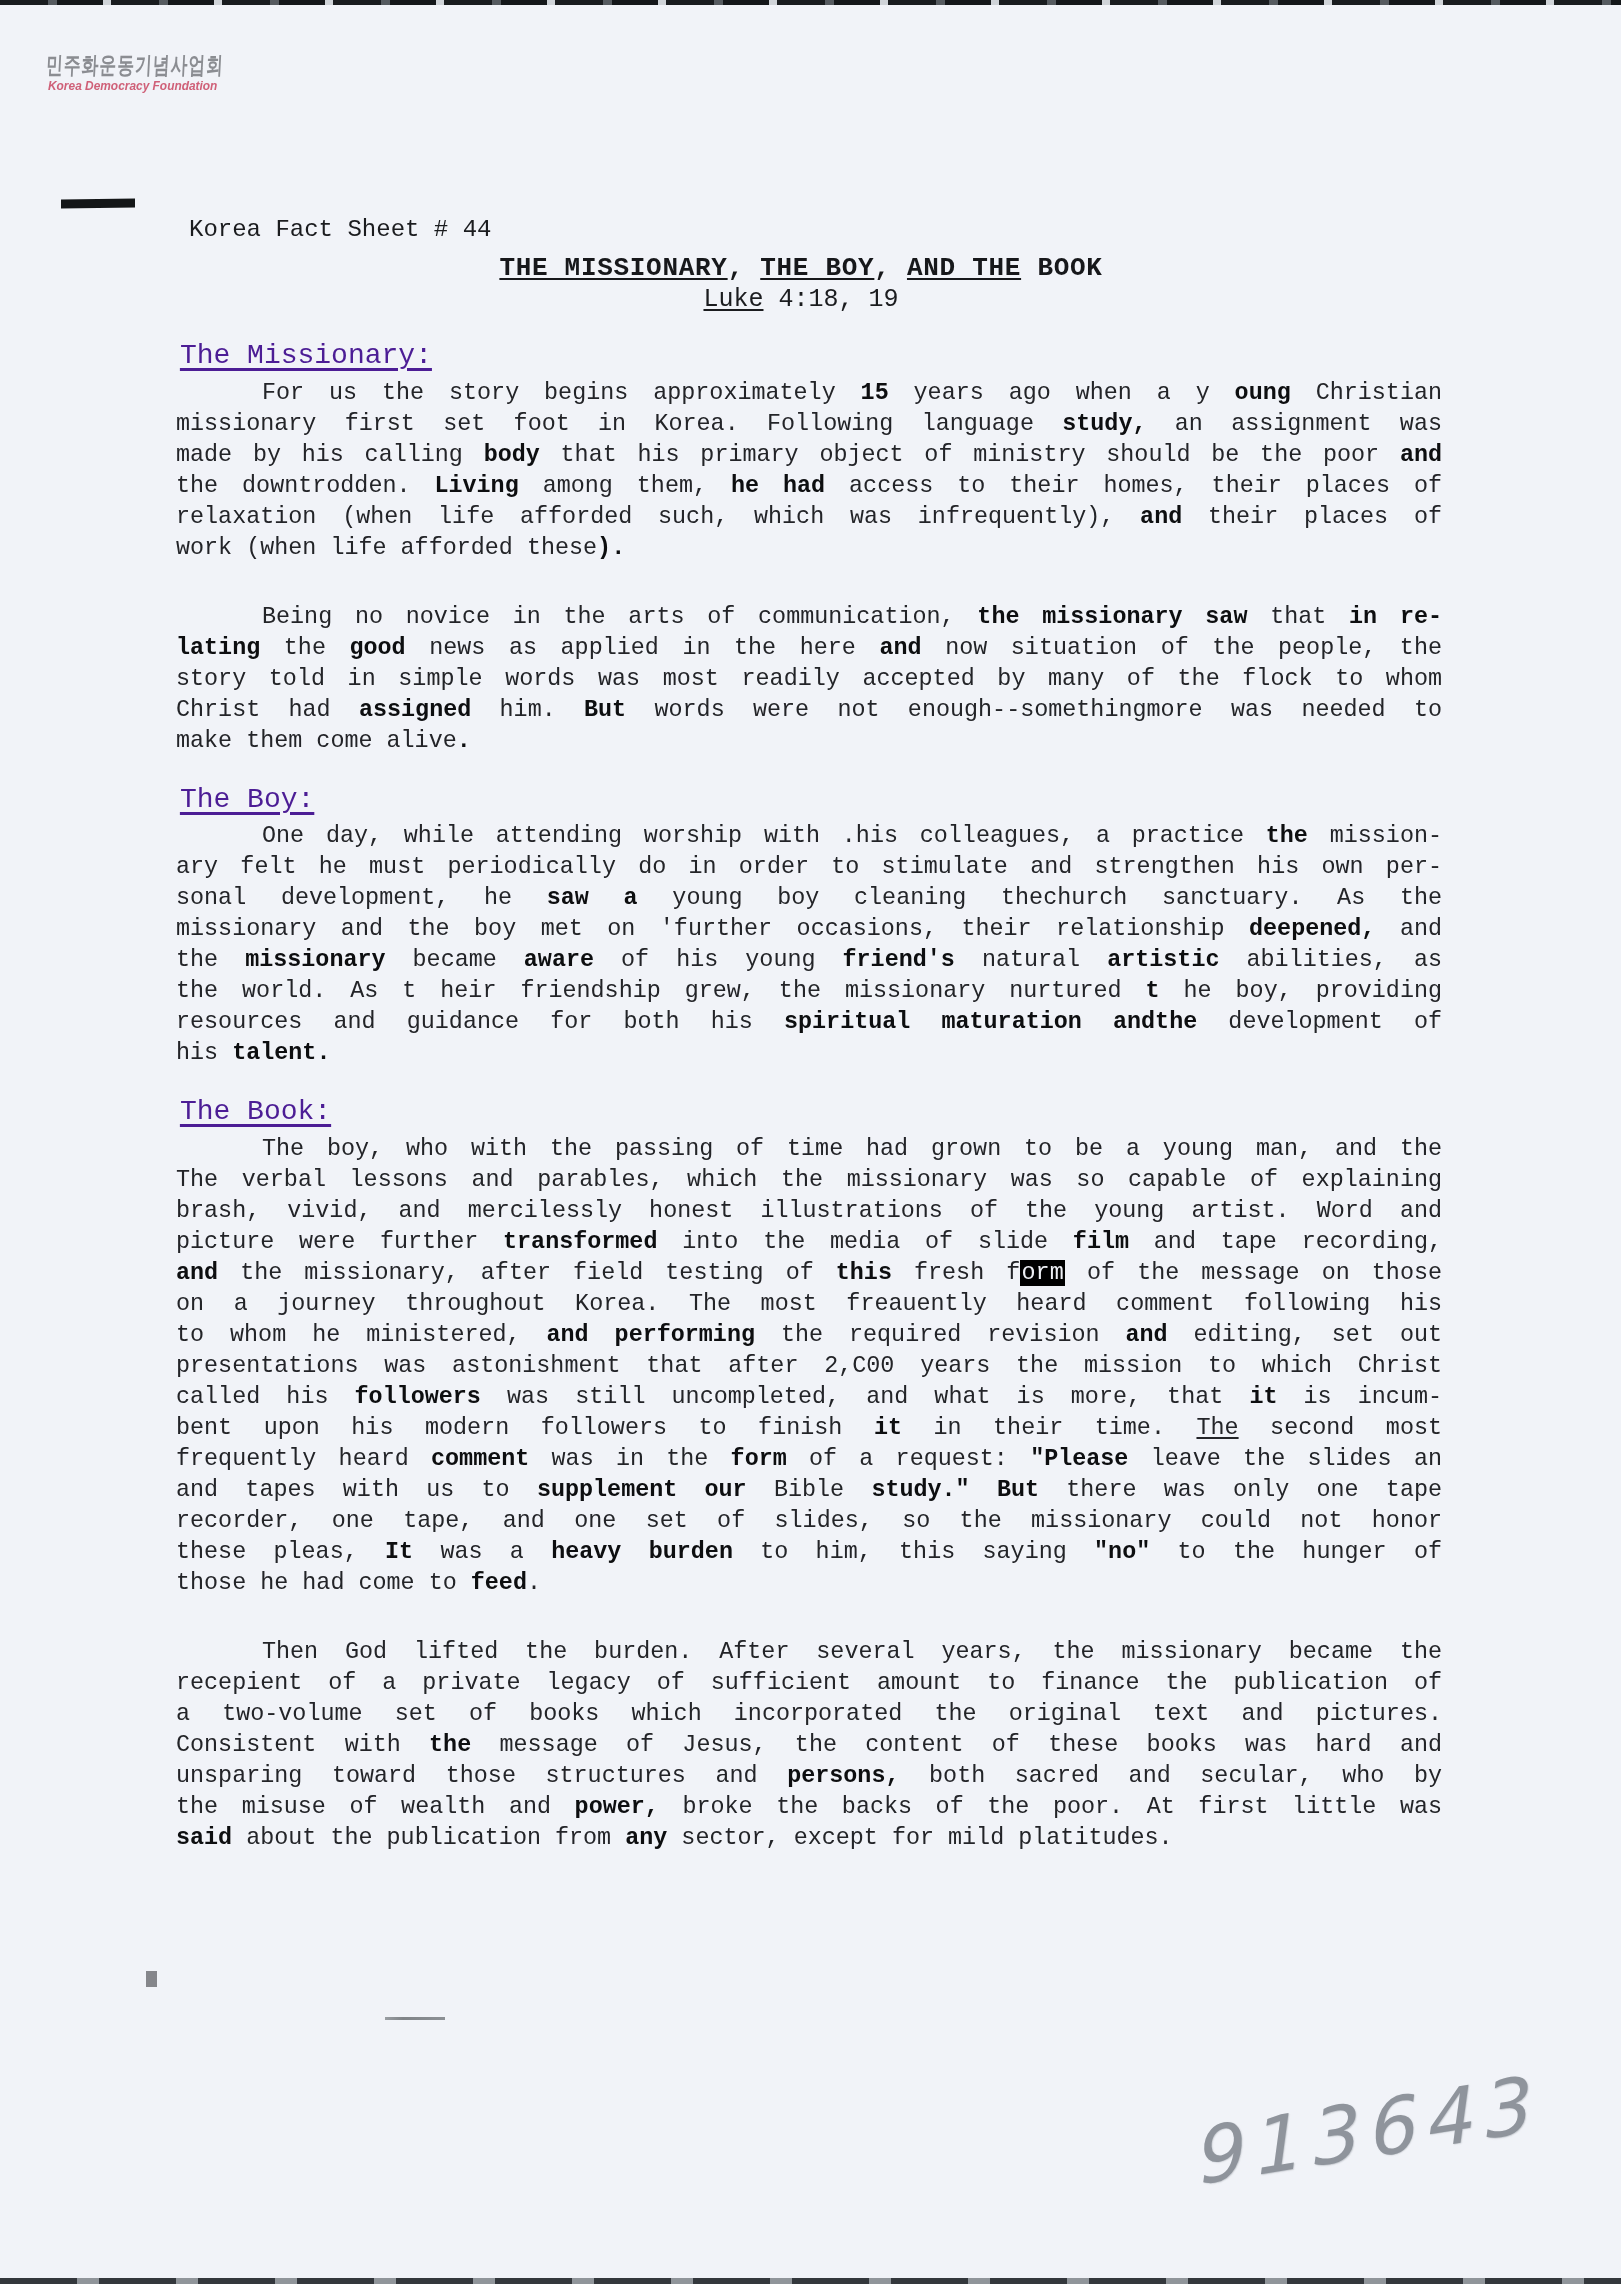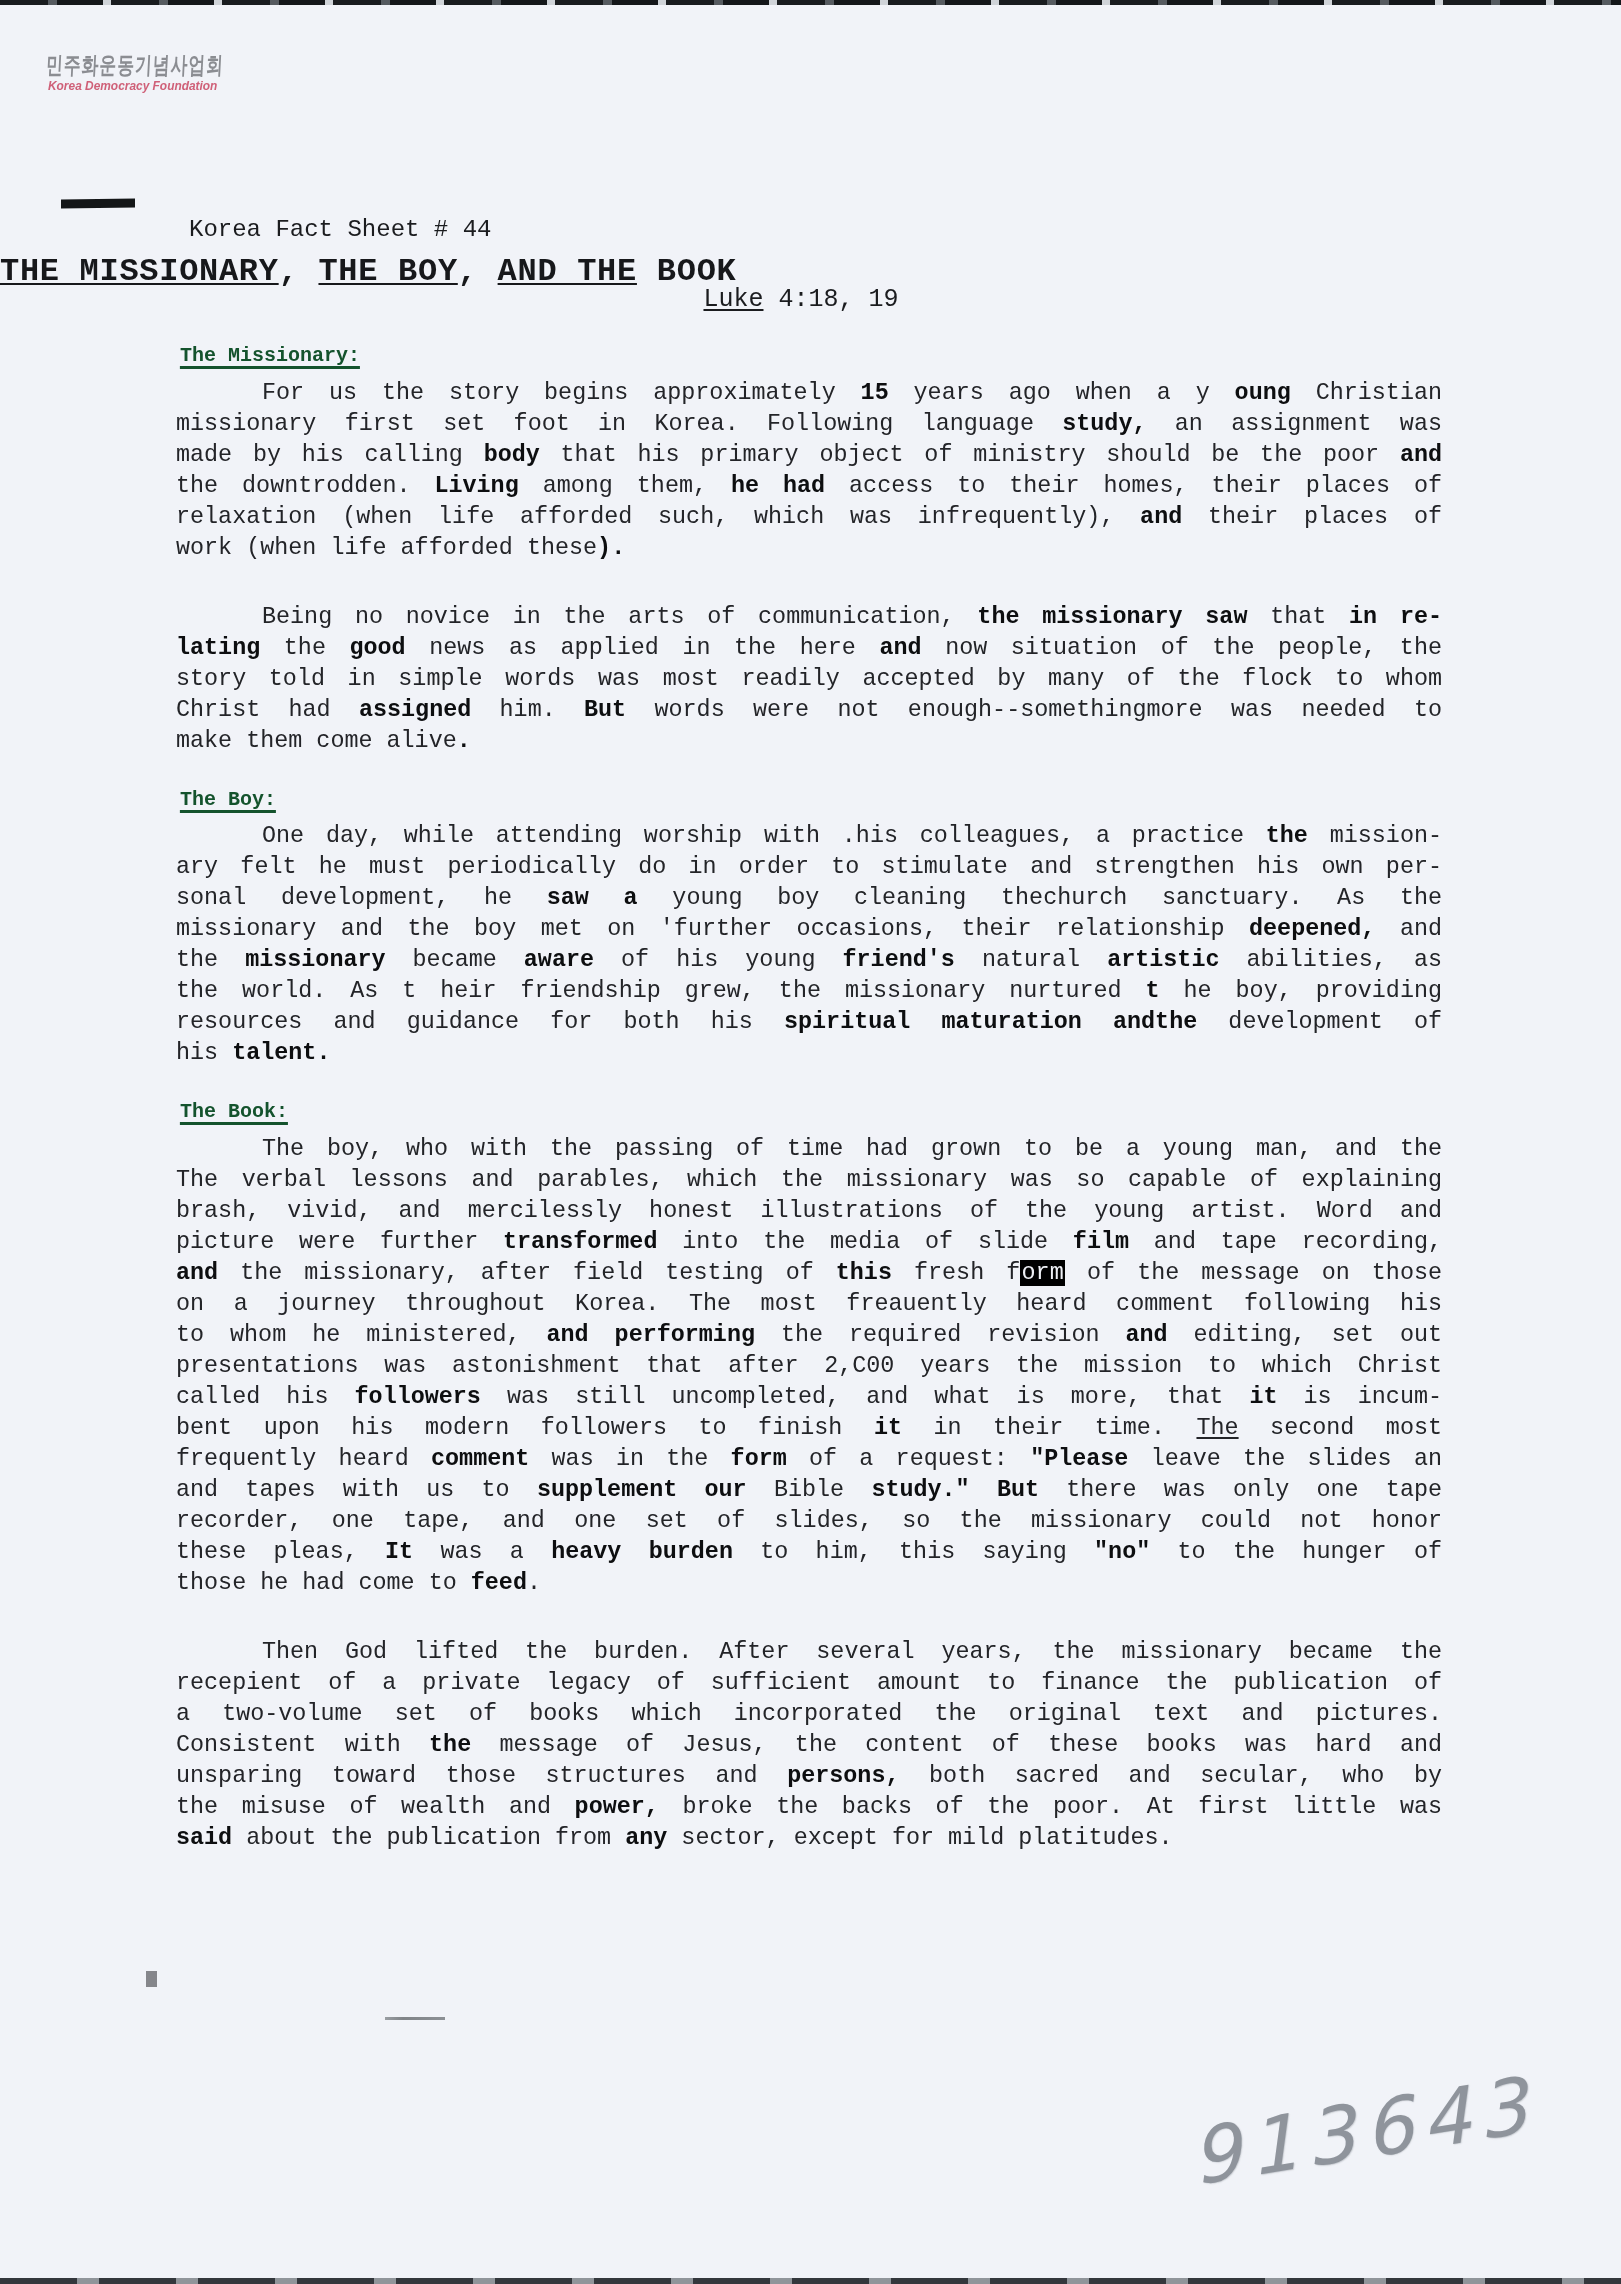--- a/index.html
+++ b/index.html
@@ -36,37 +36,37 @@
   .black-dash{
     position:absolute; left:61px; top:199px; width:74px; height:8.5px;
     background:#141618; transform:skewY(-0.6deg);
   }
   .doc-label{
     position:absolute; left:189px; top:216px;
     font-size:24px; color:#1b1c1f; white-space:nowrap;
   }
   .doc-title{
     position:absolute; left:0; top:253px; width:1602px;
-    text-align:left; font-size:32px; font-weight:bold; color:#17181b;
+    text-align:center; font-size:26px; font-weight:bold; color:#17181b;
     letter-spacing:0.7px;
   }
   .doc-subtitle{
     position:absolute; left:0; top:285px; width:1602px;
     text-align:center; font-size:25px; font-weight:normal; color:#1b1c1f;
   }
   
   .doc-body{
     position:absolute; left:176px; top:340px; width:1266px;
     font-size:23.4px; line-height:31px;
   }
   .doc-body u, .doc-title u, .doc-subtitle u{
     text-decoration:underline; text-decoration-thickness:2px; text-underline-offset:3.3px;
   }
   .heading{
-    font-size:20px; font-weight:bold; color:#14532d;
+    font-size:28px; font-weight:normal; color:#4c1d95;
     text-decoration:underline; text-decoration-thickness:2.6px; text-underline-offset:4.6px;
     margin:0 0 6.5px 3.9px;
   }
   section + section{margin-top:27px;}
   .para + .para{margin-top:38px;}
   .tline{
     text-align:justify; text-align-last:justify;
   }
   .tline.last{text-align-last:left;}
   .tline.first{text-indent:86px;}

